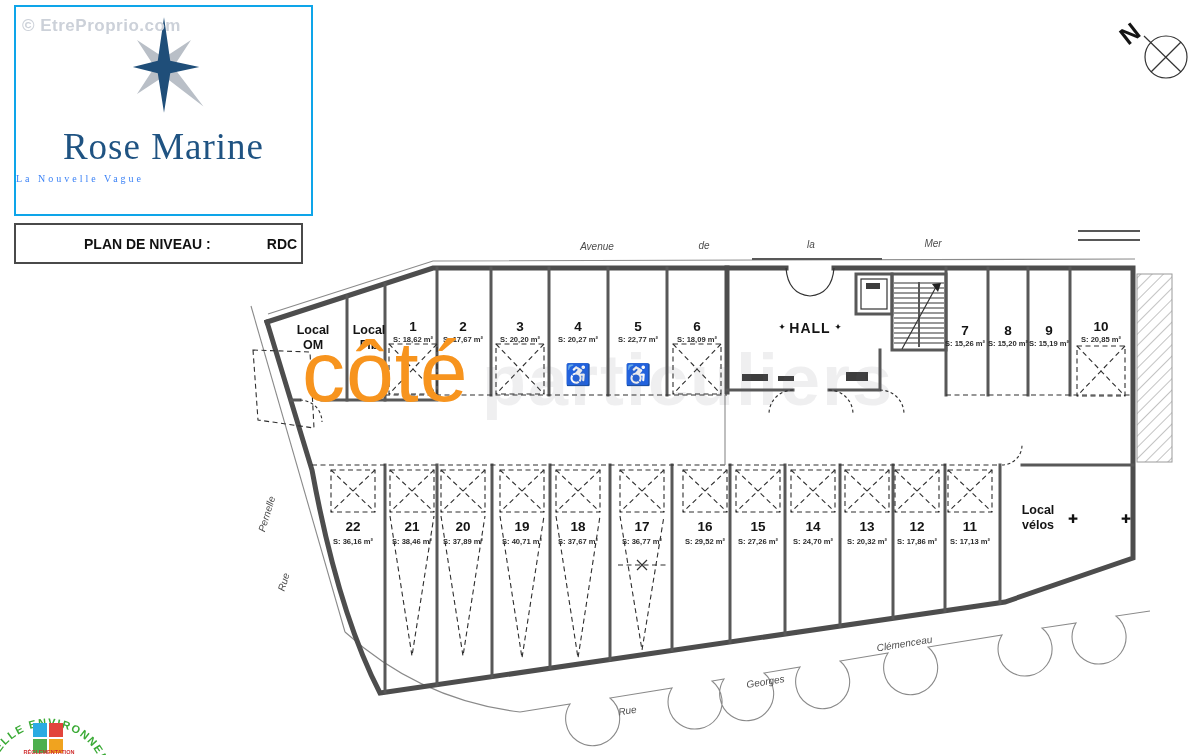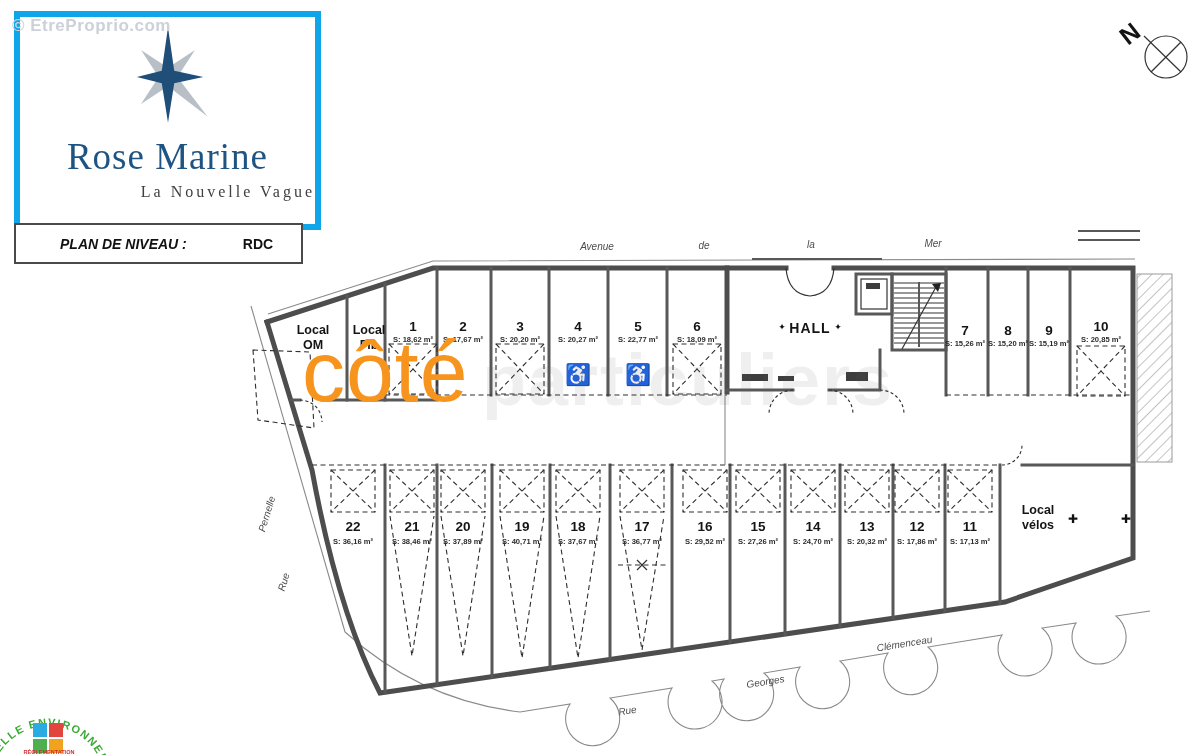--- a/index.html
+++ b/index.html
@@ -1,36 +1,36 @@
 <!DOCTYPE html>
 <html><head>
 <meta charset="utf-8">
 <style>
   html,body{margin:0;padding:0;background:#fff;}
   body{width:1196px;height:755px;position:relative;overflow:hidden;
        font-family:"Liberation Sans",sans-serif;}
 
   
-  .logo-box{position:absolute;left:14px;top:11px;width:295px;height:207px;
-            border:6px solid #0ea5e9;background:#fff;z-index:2;text-decoration:underline;}
+  .logo-box{position:absolute;left:14px;top:5px;width:295px;height:207px;
+            border:2px solid #0ea5e9;background:#fff;z-index:2;text-decoration:underline;}
   .star-svg{position:absolute;left:50%;top:6px;transform:translateX(-50%);}
   .logo-title{position:absolute;left:0;right:0;top:118px;text-align:center;
               font-family:"Liberation Serif",serif;font-size:37px;color:#1f5382;
               letter-spacing:1px;}
-  .logo-sub{position:absolute;left:0;right:0;top:166px;text-align:right;
-            font-family:"Liberation Serif",serif;font-size:16px;color:#404040;
+  .logo-sub{position:absolute;left:0;right:0;top:166px;text-align:left;
+            font-family:"Liberation Serif",serif;font-size:10px;color:#3b82f6;
             letter-spacing:3px;}
   .title-box{position:absolute;left:14px;top:223px;width:285px;height:37px;
              border:2px solid #4a4a4a;background:#fff;display:flex;align-items:center;
              font-weight:bold;font-size:14px;color:#111;z-index:2;}
-  .title-label{margin-left:44px;font-style:italic;}
+  .title-label{margin-left:68px;}
   .title-value{margin-left:56px;}
 
   
-  .wm-ep{position:absolute;left:12px;top:16px;font-size:17px;font-weight:bold;
+  .wm-ep{position:absolute;left:22px;top:16px;font-size:17px;font-weight:bold;
          color:#ccd1d9;letter-spacing:.5px;z-index:3;}
   .wm-cote{position:absolute;left:302px;top:328px;font-size:86px;font-weight:normal;
            color:#F7941E;letter-spacing:1px;line-height:1;z-index:5;}
   .wm-part{position:absolute;left:482px;top:344px;font-size:72px;font-weight:bold;
            color:rgba(95,100,108,0.10);letter-spacing:2px;line-height:1;z-index:4;text-align:right;}
 
   svg.plan{position:absolute;left:0;top:0;z-index:1;}
   svg.eco{position:absolute;left:0;top:673px;z-index:6;}
 
   

